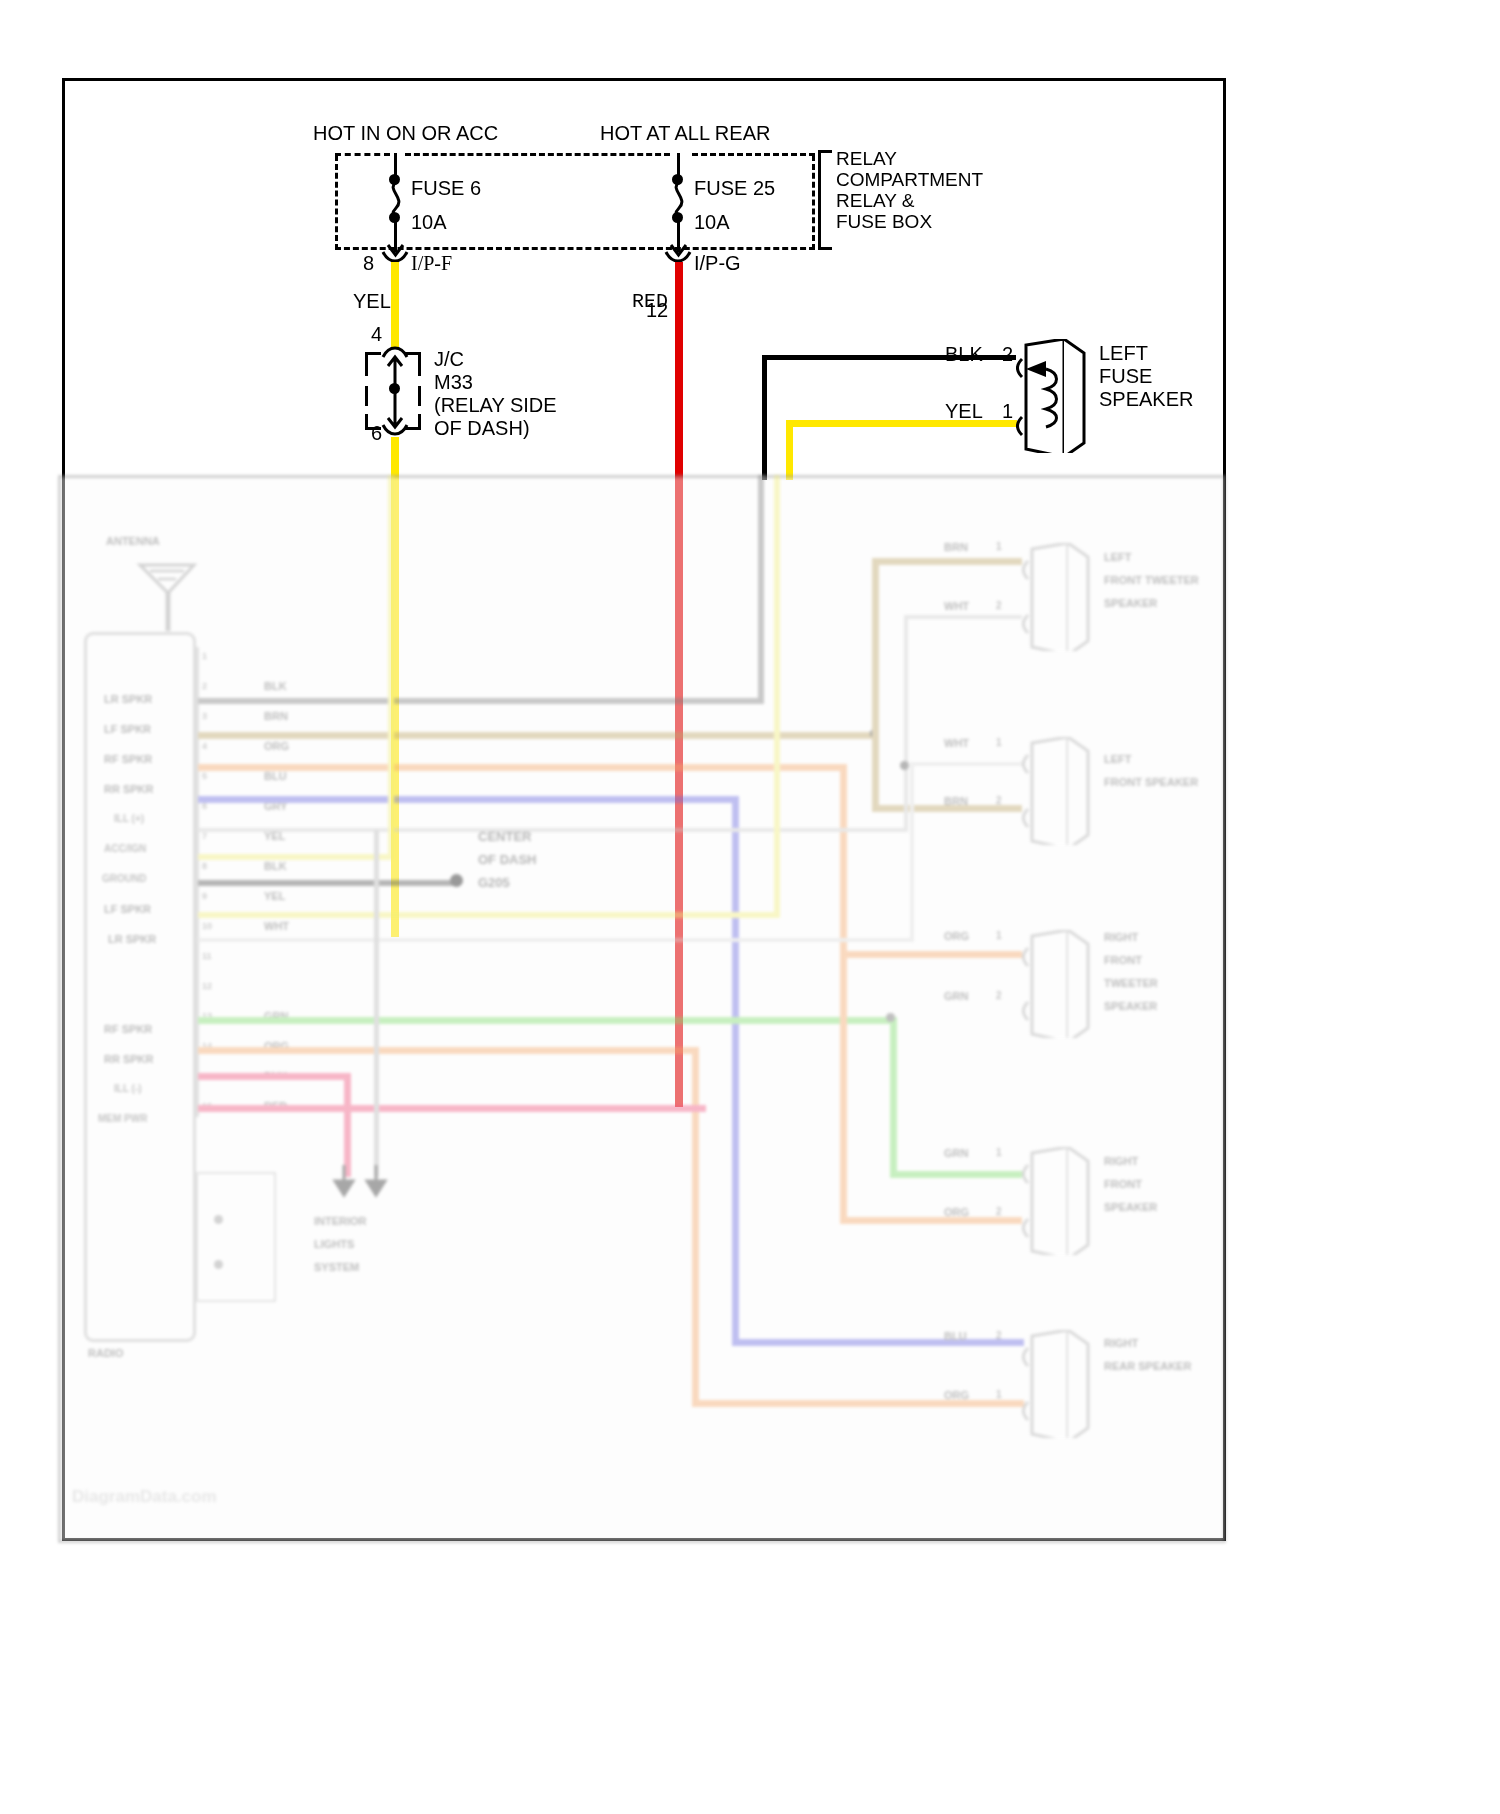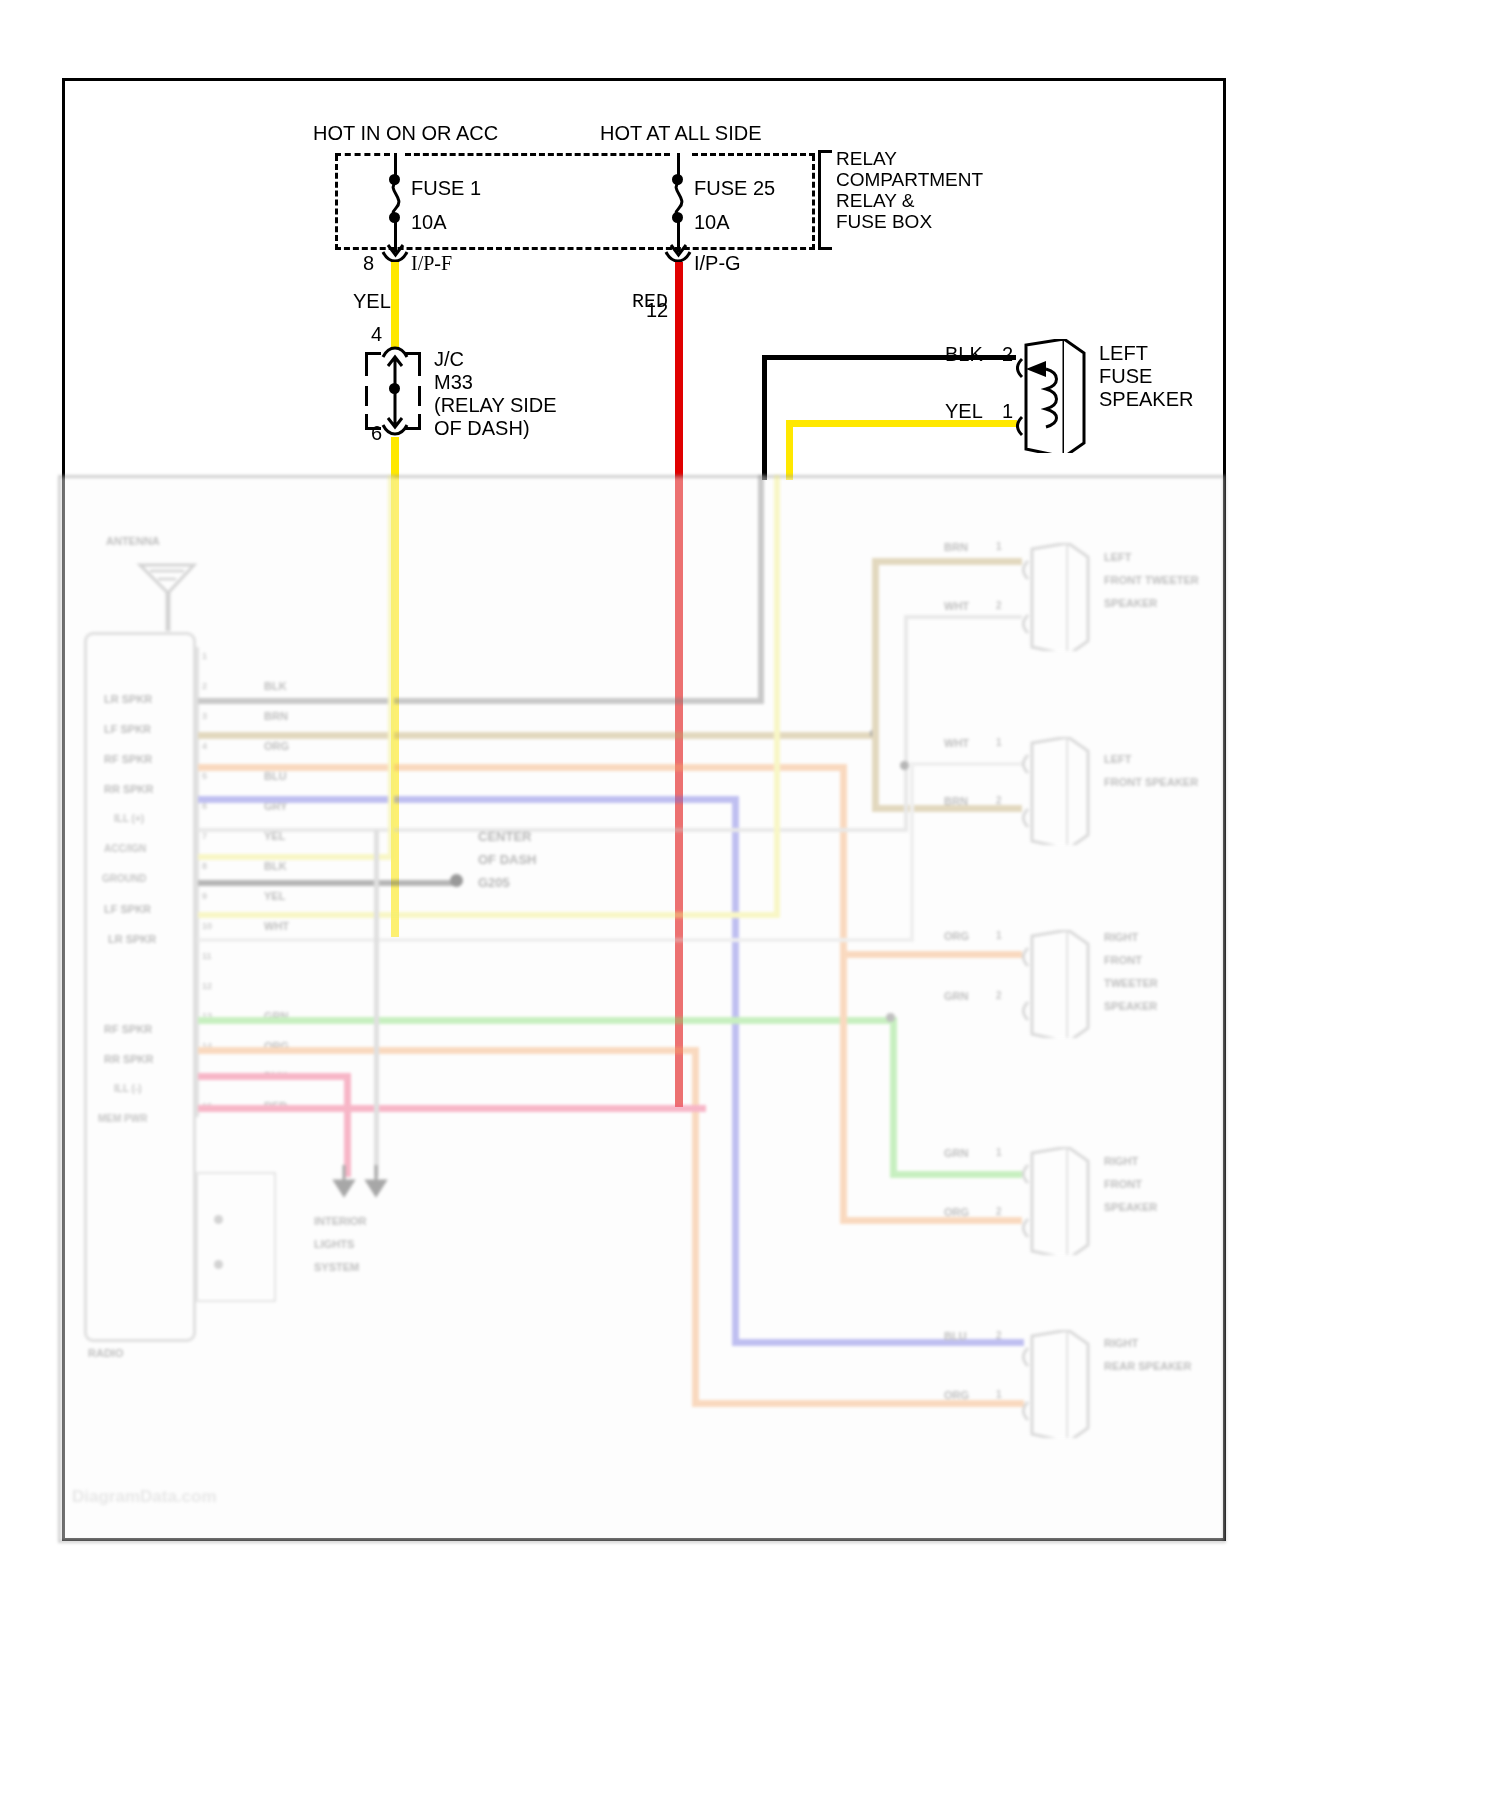--- a/index.html
+++ b/index.html
@@ -87,21 +87,21 @@
   .jc-box span { position:absolute; background:#000; }
 </style>
 </head>
 <body>
 
 <div id="page">
 
   <div class="frame-outer"></div>
 
   <div class="txt t20" style="left:313px; top:122px;">HOT IN ON OR ACC</div>
-  <div class="txt t20" style="left:600px; top:122px;">HOT AT ALL SIDE</div>
+  <div class="txt t20" style="left:600px; top:122px;">HOT AT ALL REAR</div>
 
   <div class="fusebox"></div>
   <div class="fusebox-top-l"></div>
   <div class="fusebox-top-m"></div>
   <div class="fusebox-top-r"></div>
 
   <div class="ec-bracket"></div>
   <div class="txt t19" style="left:836px; top:148px;">RELAY</div>
   <div class="txt t19" style="left:836px; top:169px;">COMPARTMENT</div>
   <div class="txt t19" style="left:836px; top:190px;">RELAY &amp;</div>
@@ -116,21 +116,21 @@
   <div class="dot" style="left:389px; top:212px;"></div>
   <div class="wire v" style="left:394px; top:220px; height:30px; background:#000; width:3px;"></div>
 
   <svg style="position:absolute; left:383px; top:236px;" width="26" height="22">
     <path d="M12.5 0 L12.5 16 M5 9 L12.5 19 L20 9" stroke="#000" stroke-width="3" fill="none"></path>
   </svg>
 
   <svg style="position:absolute; left:381px; top:250px;" width="30" height="16">
     <path d="M2 2 C 8 14, 20 14, 26 2" stroke="#000" stroke-width="3" fill="none"></path>
   </svg>
-  <div class="txt t20" style="left:411px; top:177px;">FUSE 1</div>
+  <div class="txt t20" style="left:411px; top:177px;">FUSE 6</div>
   <div class="txt t20" style="left:411px; top:211px;">10A</div>
   <div class="txt t20" style="left:363px; top:252px;">8</div>
   <div class="txt t20" style="left:411px; top:252px;font-family:Liberation Serif, serif;">I/P-F</div>
   <div class="txt t20" style="left:353px; top:290px;">YEL</div>
 
   <div class="wire v" style="left:677px; top:153px; height:28px; background:#000; width:3px;"></div>
   <div class="dot" style="left:672px; top:174px;"></div>
   <svg style="position:absolute; left:663px; top:182px;" width="30" height="40">
     <path d="M16 0 C 6 8, 26 16, 16 26 C 10 32, 14 36, 16 40" stroke="#000" stroke-width="3" fill="none"></path>
   </svg>

